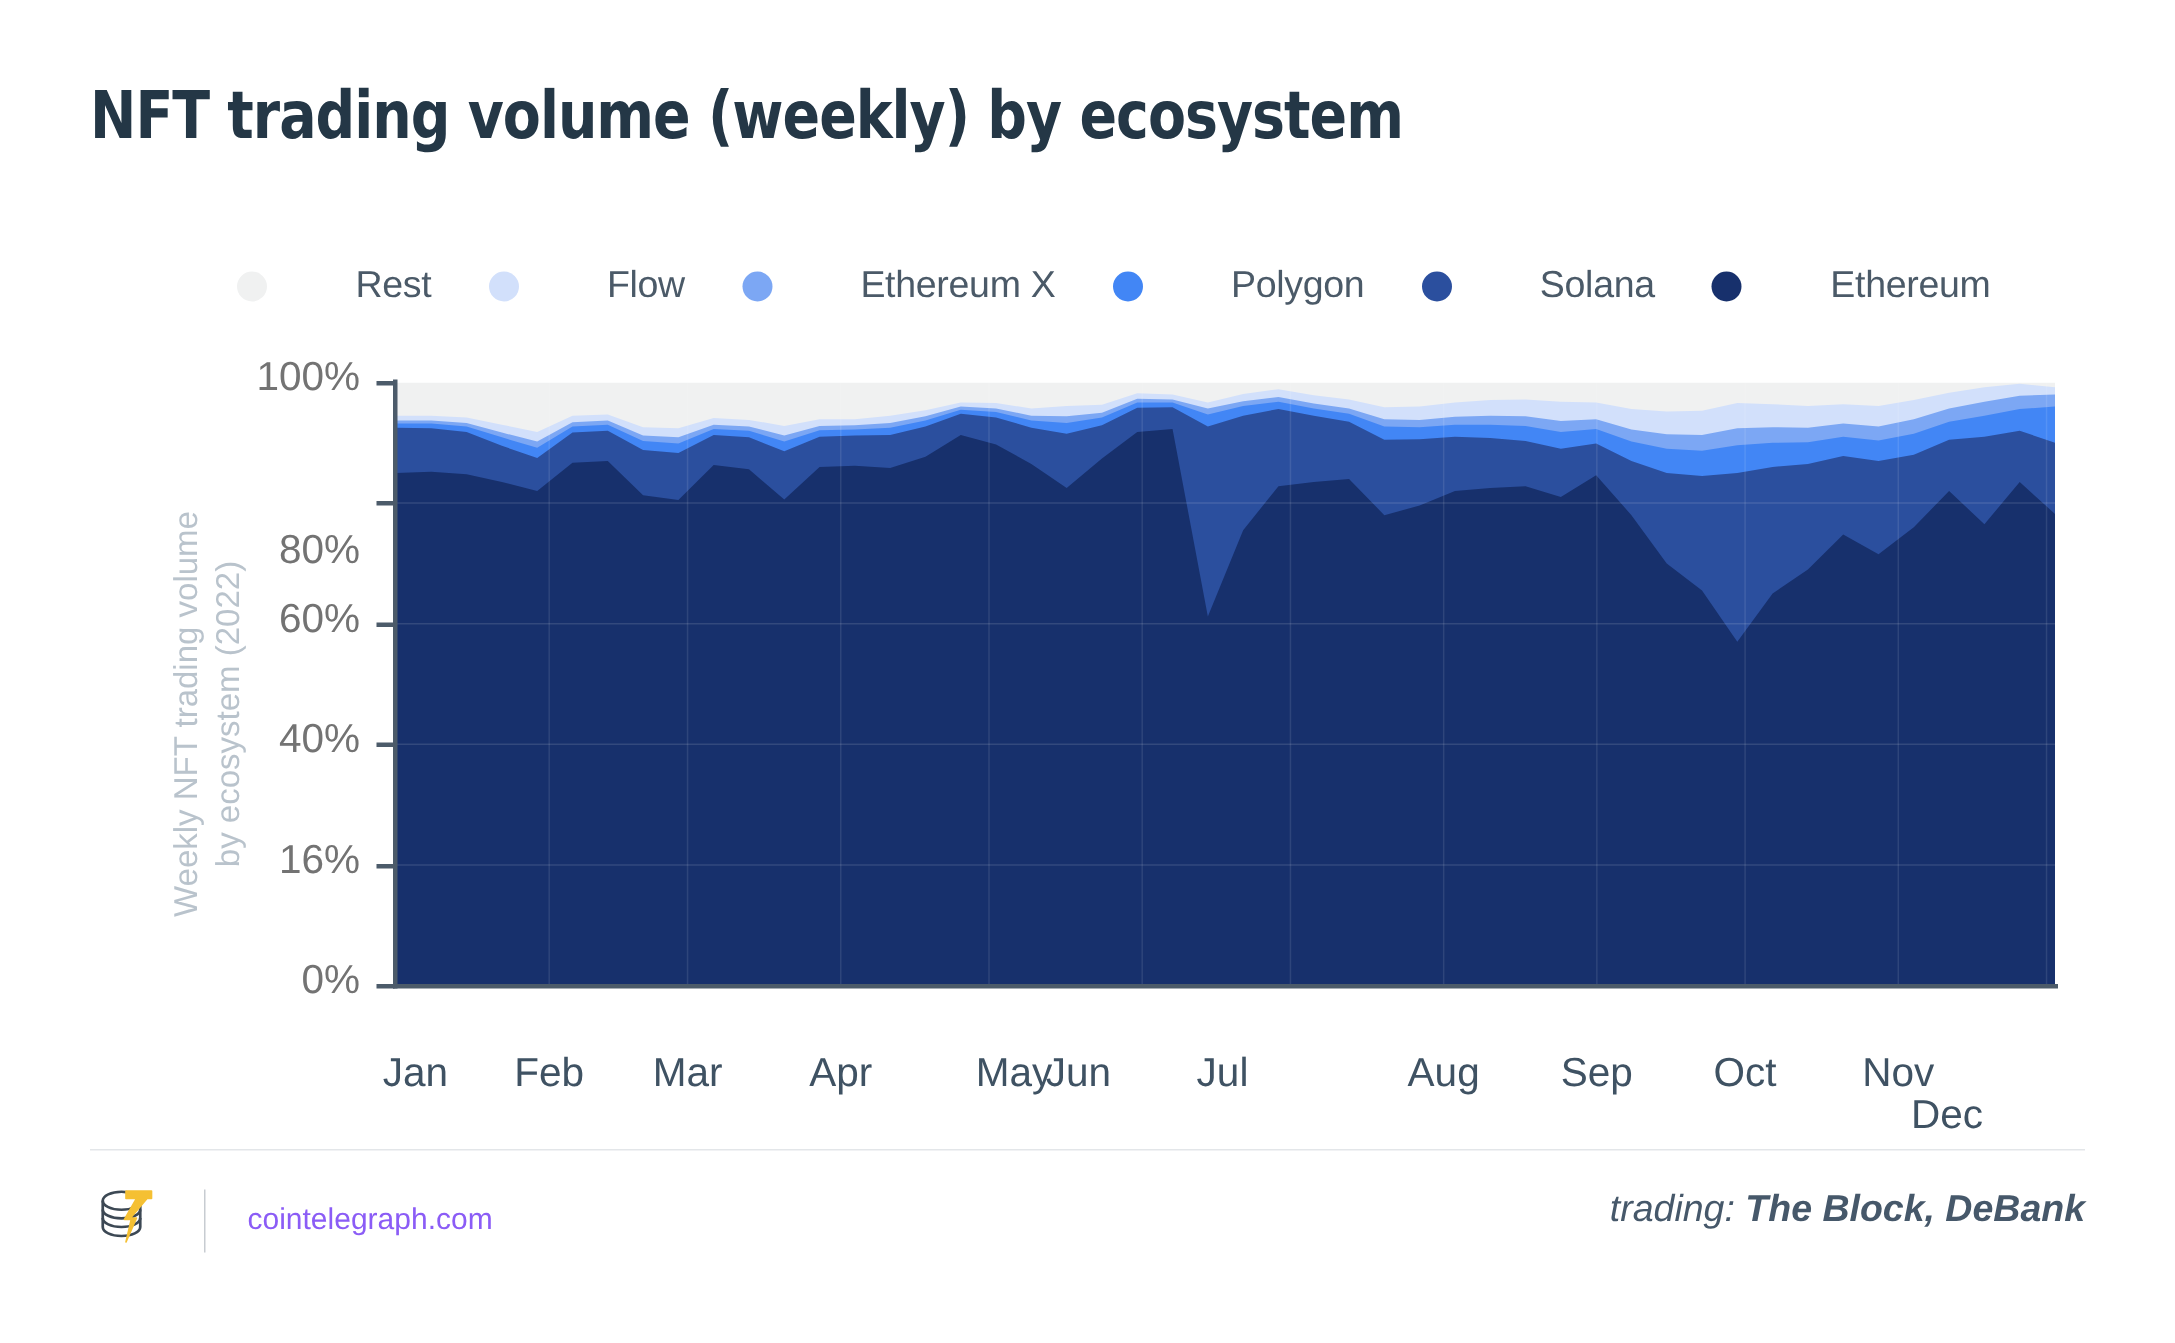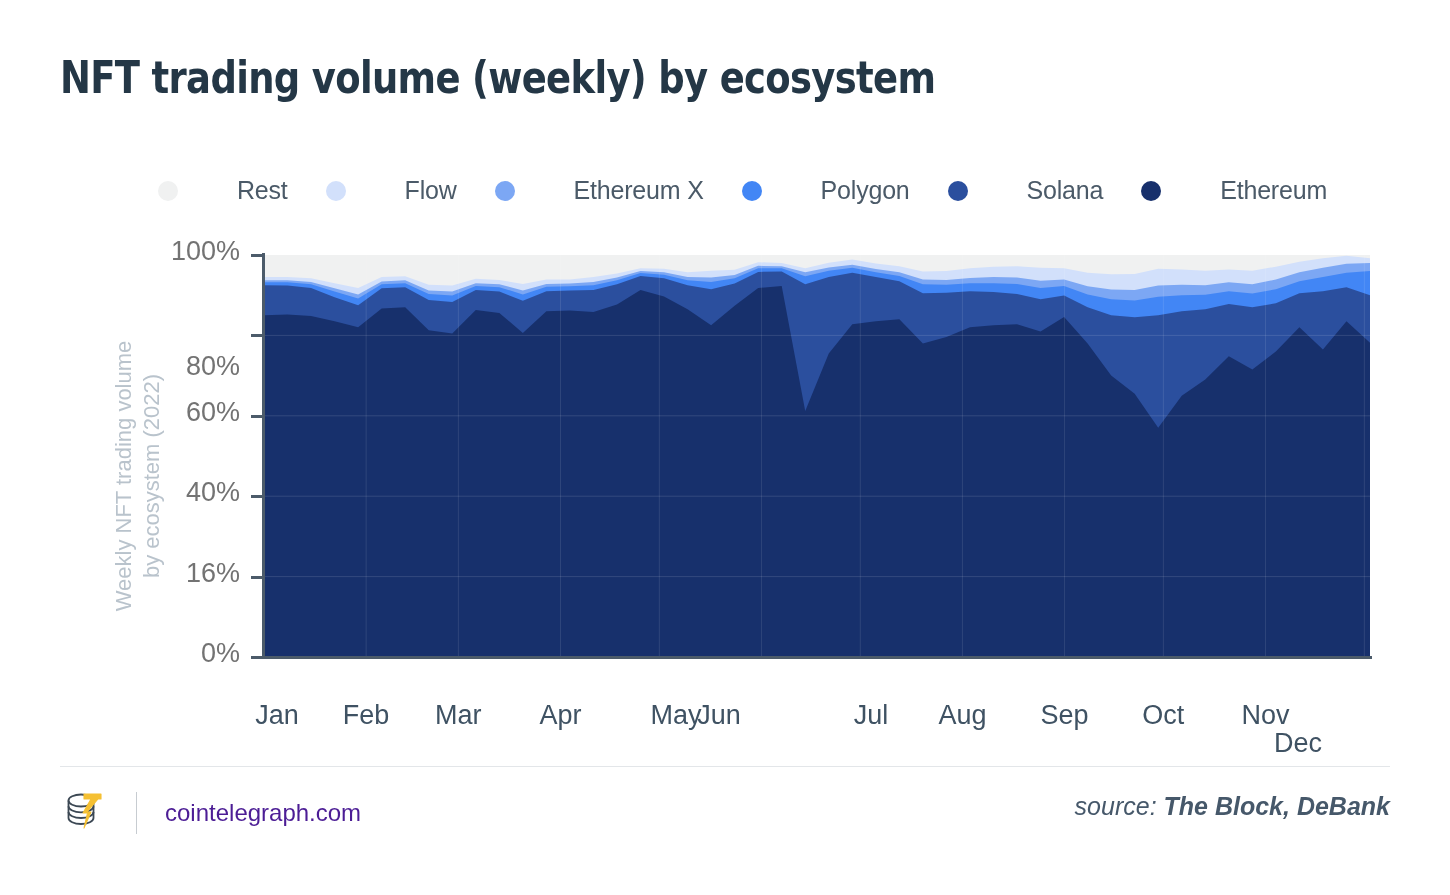--- a/index.html
+++ b/index.html
@@ -164,22 +164,22 @@
     display: flex;
     align-items: center;
   }
   .brand-divider {
     width: 1px;
     height: 42px;
     background: #c7ccd1;
     margin: 0 28px 0 26px;
   }
   .brand-url {
-    font-size: 24px;
-    color: #4c1d95;
+    font-size: 20px;
+    color: #8b5cf6;
     font-family: "Liberation Sans", sans-serif;
   }
   .source {
     position: absolute;
     right: 0;
     top: 12px;
     font-size: 25px;
     font-style: italic;
     color: #46586a;
     font-family: "Liberation Sans", sans-serif;
@@ -271,21 +271,21 @@
         <div class="tick" style="top: 254px;"></div>
         <div class="ytick-label" style="top: 236px;">100%</div>
       </div>
     <div id="xticks">
         <div class="xtick-label" style="left: 264px; margin-left: 13px;">Jan</div>
         <div class="xtick-label" style="left: 366.129px;">Feb</div>
         <div class="xtick-label" style="left: 458.374px;">Mar</div>
         <div class="xtick-label" style="left: 560.502px;">Apr</div>
         <div class="xtick-label" style="left: 676px;">May</div>
         <div class="xtick-label" style="left: 719px;">Jun</div>
-        <div class="xtick-label" style="left: 871px;">Jul</div>
+        <div class="xtick-label" style="left: 815px;">Jul</div>
         <div class="xtick-label" style="left: 962.427px;">Aug</div>
         <div class="xtick-label" style="left: 1064.56px;">Sep</div>
         <div class="xtick-label" style="left: 1163.39px;">Oct</div>
         <div class="xtick-label" style="left: 1265.52px;">Nov</div>
         <div class="xtick-label" style="left: 1298px; margin-top: 28px;">Dec</div>
       </div>
   </div>
 
   <div class="footer-rule"></div>
 
@@ -299,17 +299,17 @@
             <path d="M8.5 20.3c0 3.3 5.6 6 12.5 6s12.5-2.7 12.5-6"></path>
             <path d="M8.5 26c0 3.3 5.6 6 12.5 6s12.5-2.7 12.5-6"></path>
           </g>
           <path d="M24 8 L41 8 L41 13 L33 13 L38 13 L27 26 L31 26 L24 42 L27.5 27 L23 27 L31 13 L24 13 Z" fill="#f5c033" stroke="#f5c033" stroke-width="1.1" stroke-linejoin="round"></path>
         </svg>
       </span>
       <span class="brand-divider"></span>
       <span class="brand-url">cointelegraph.com</span>
     </div>
     <div class="source">
-      <span>source: </span><b>The Block, DeBank</b>
+      <span>trading: </span><b>The Block, DeBank</b>
     </div>
   </div>
 
 </div>
 
 </body></html>

